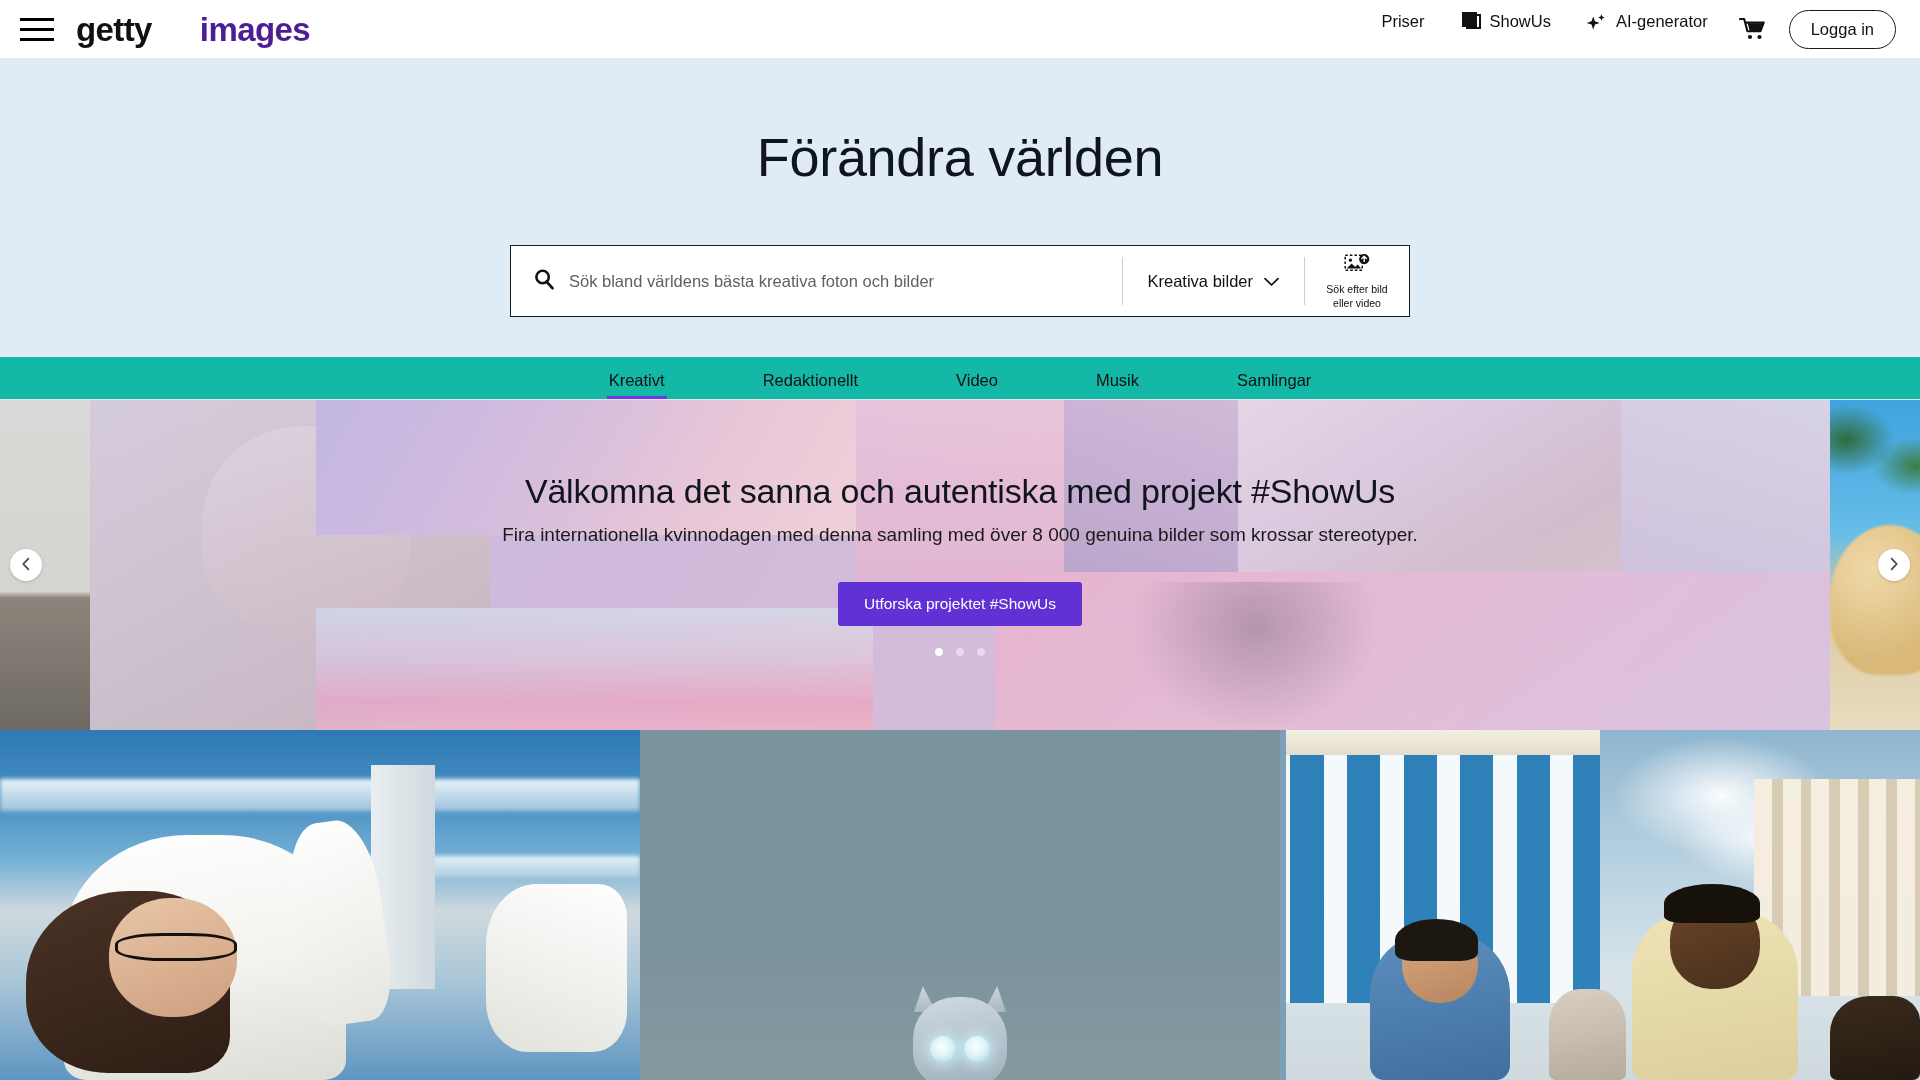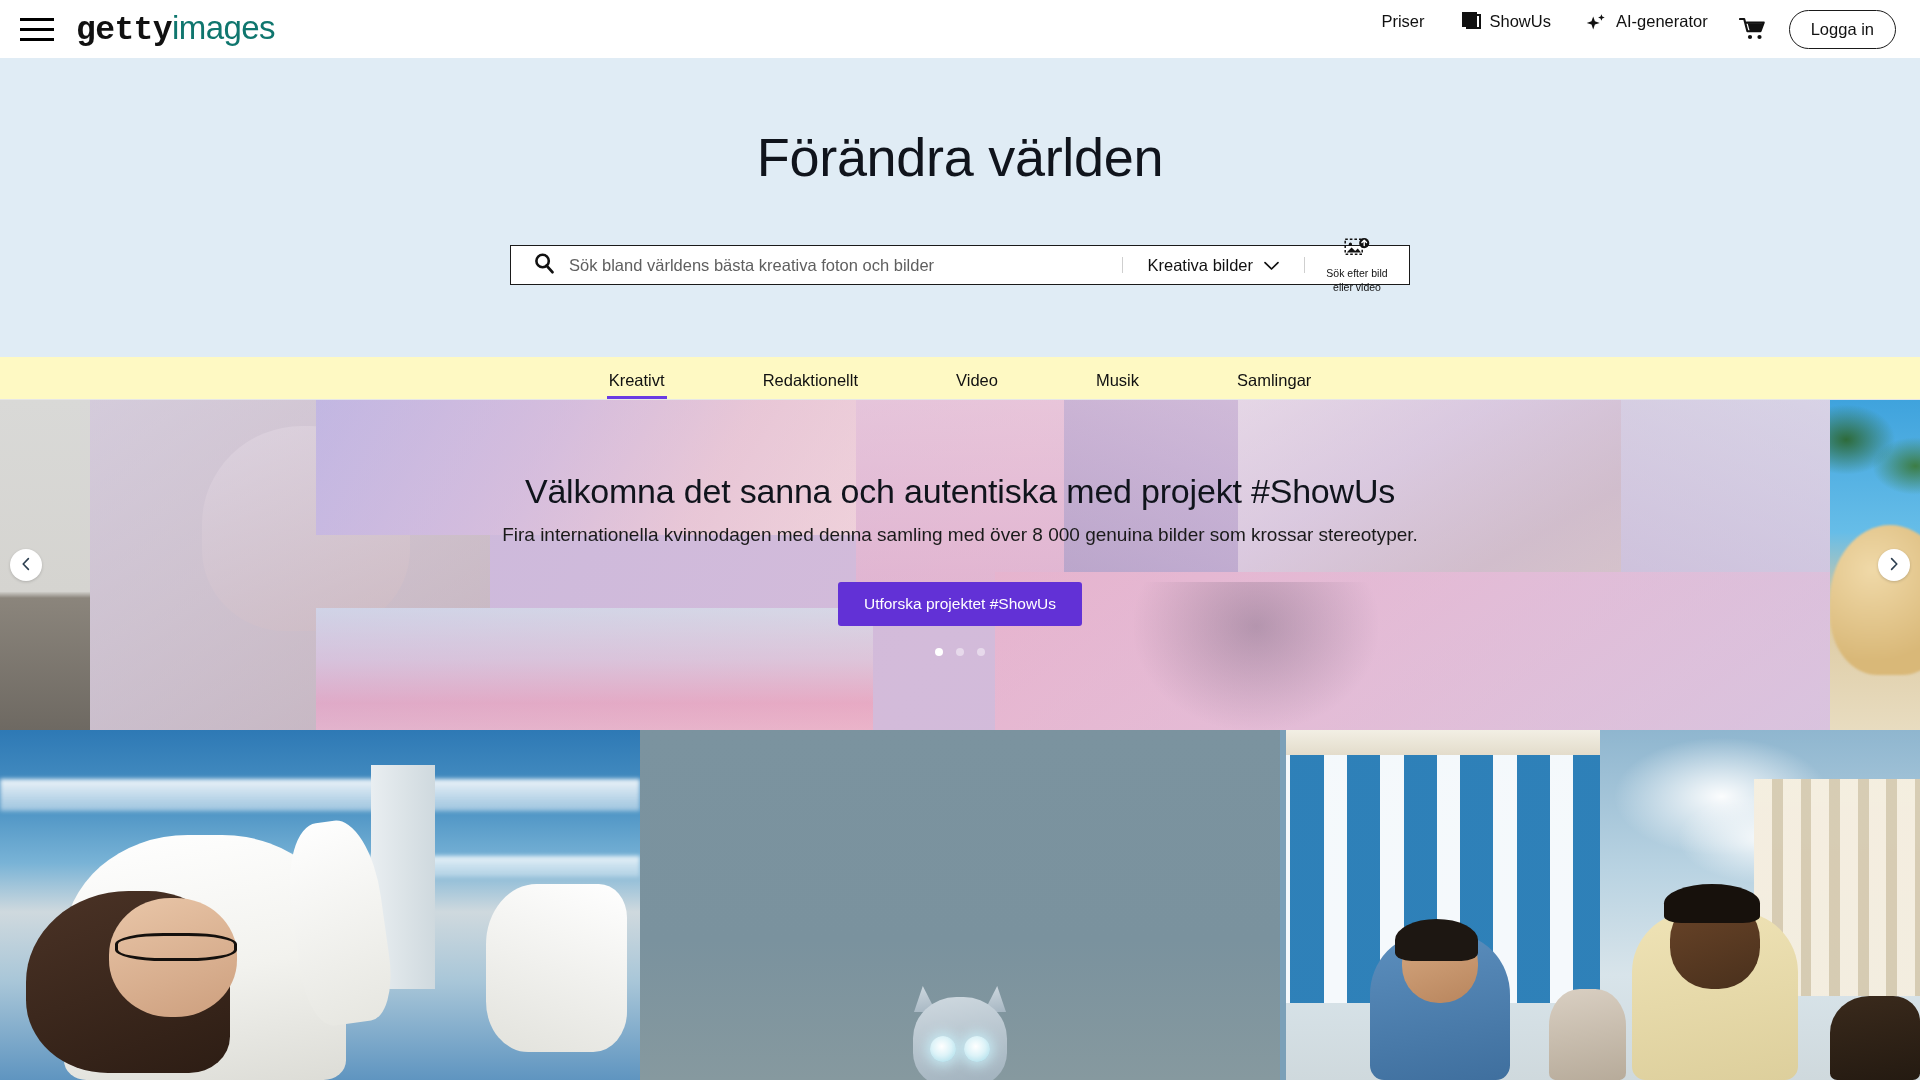--- a/index.html
+++ b/index.html
@@ -28,22 +28,22 @@
   }
   .hamburger span { display:block; height:3px; background:#000; border-radius:0; width:34px; }
   .logo {
     margin-left:22px;
     font-size:33px;
     letter-spacing:-0.6px;
     line-height:1;
     white-space:nowrap;
     cursor:pointer;
   }
-  .logo .b { font-weight:700;font-family:Liberation Mono, monospace; }
-  .logo .r { font-weight:400; color:#0f766e; }
+  .logo .b { font-weight:700; }
+  .logo .r { font-weight:700; color:#4c1d95;margin-left:48px; }
 
   .nav-right {
     margin-left:auto;
     display:flex;
     align-items:center;
     gap:0;
   }
   .nav-item {
     display:flex; gap:9px;
     font-size:16.5px; color:#111; cursor:pointer;
@@ -90,21 +90,21 @@
   .hero-title {
     font-size:54px;
     font-weight:400;
     color:#10141c;
     letter-spacing:-0.3px;
     line-height:1.1;
   }
   .search-wrap {
     margin-top:50px;
     width:900px;
-    height:40px;
+    height:72px;
     background:#fff;
     border:1px solid #1a1a1a;
     display:flex;
     align-items:stretch;
   }
   .search-field {
     flex:1 1 auto;
     display:flex;
     align-items:center;
     gap:14px;
@@ -130,21 +130,21 @@
     display:flex; flex-direction:column; align-items:center; justify-content:center;
     gap:2px; cursor:pointer; padding:0 4px;
   }
   .search-visual .cap {
     font-size:10.5px; line-height:1.18; text-align:center; color:#111;
   }
 
   
   .tabs {
     height:43px;
-    background:#fef9c3;
+    background:#14b8a6;
     display:flex;
     align-items:flex-end;
     justify-content:center;
     gap:0;
     border-bottom:1px solid #e6e6e6;
   }
   .tab {
     font-size:16.5px;
     color:#111;
     cursor:pointer;

